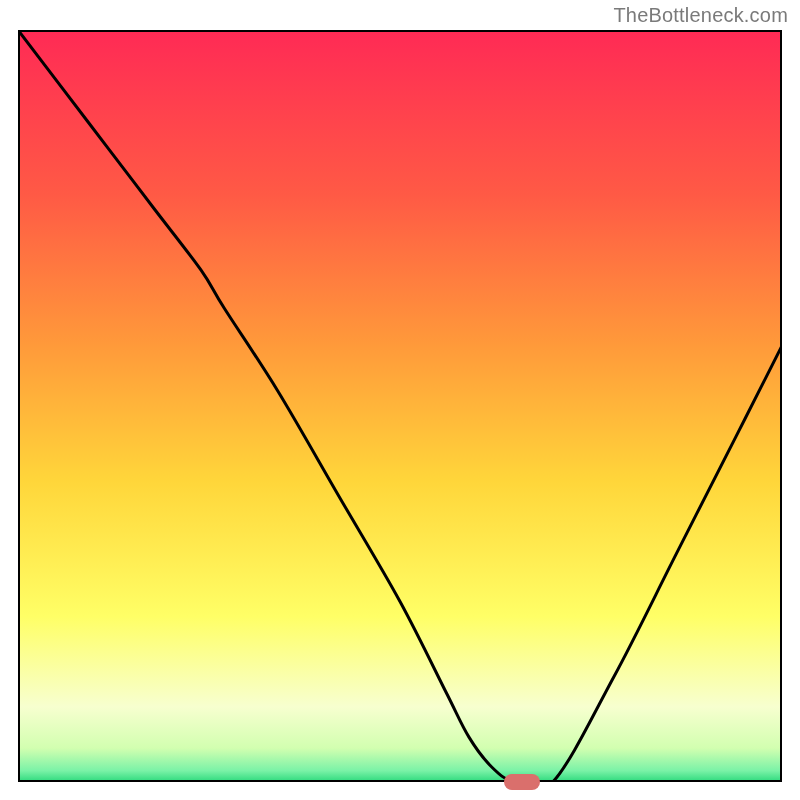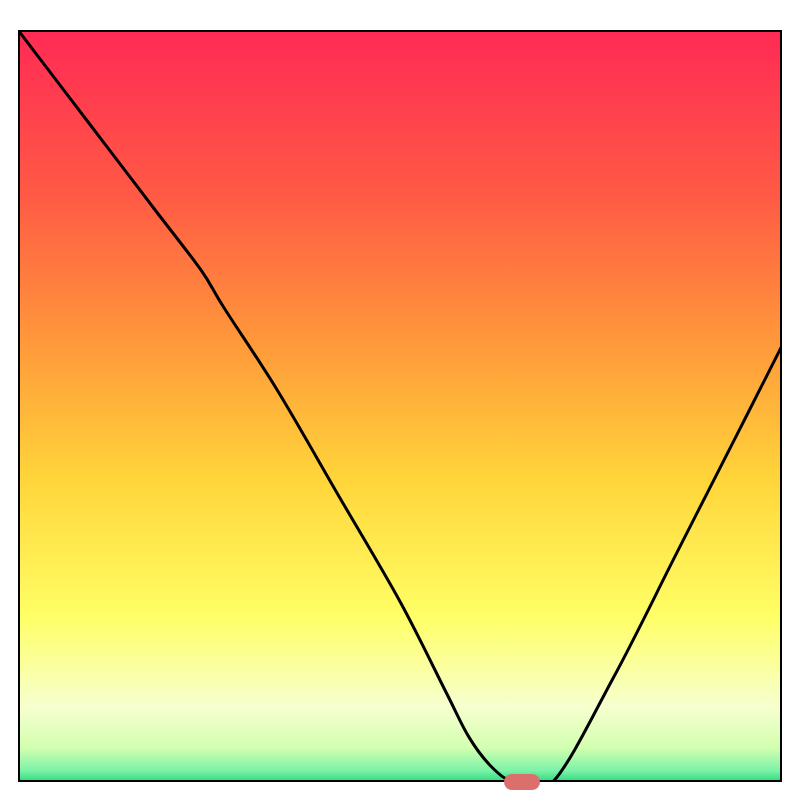--- a/index.html
+++ b/index.html
@@ -44,20 +44,21 @@
     width: 36px;
     height: 16px;
     border-radius: 8px;
     background: #da6f6c;
   }
 </style>
 </head>
 <body>
 
 <div class="frame">
+  <div class="watermark">TheBottleneck.com</div>
 
   <div class="plot">
     <svg viewBox="0 0 764 752" preserveAspectRatio="none">
       <defs>
         <linearGradient id="bg-grad" x1="0" y1="0" x2="0" y2="1">
         <stop offset="0%" stop-color="#ff2a55"></stop>
             <stop offset="22%" stop-color="#ff5a45"></stop>
             <stop offset="42%" stop-color="#ff9a3a"></stop>
             <stop offset="60%" stop-color="#ffd63a"></stop>
             <stop offset="78%" stop-color="#ffff66"></stop>

